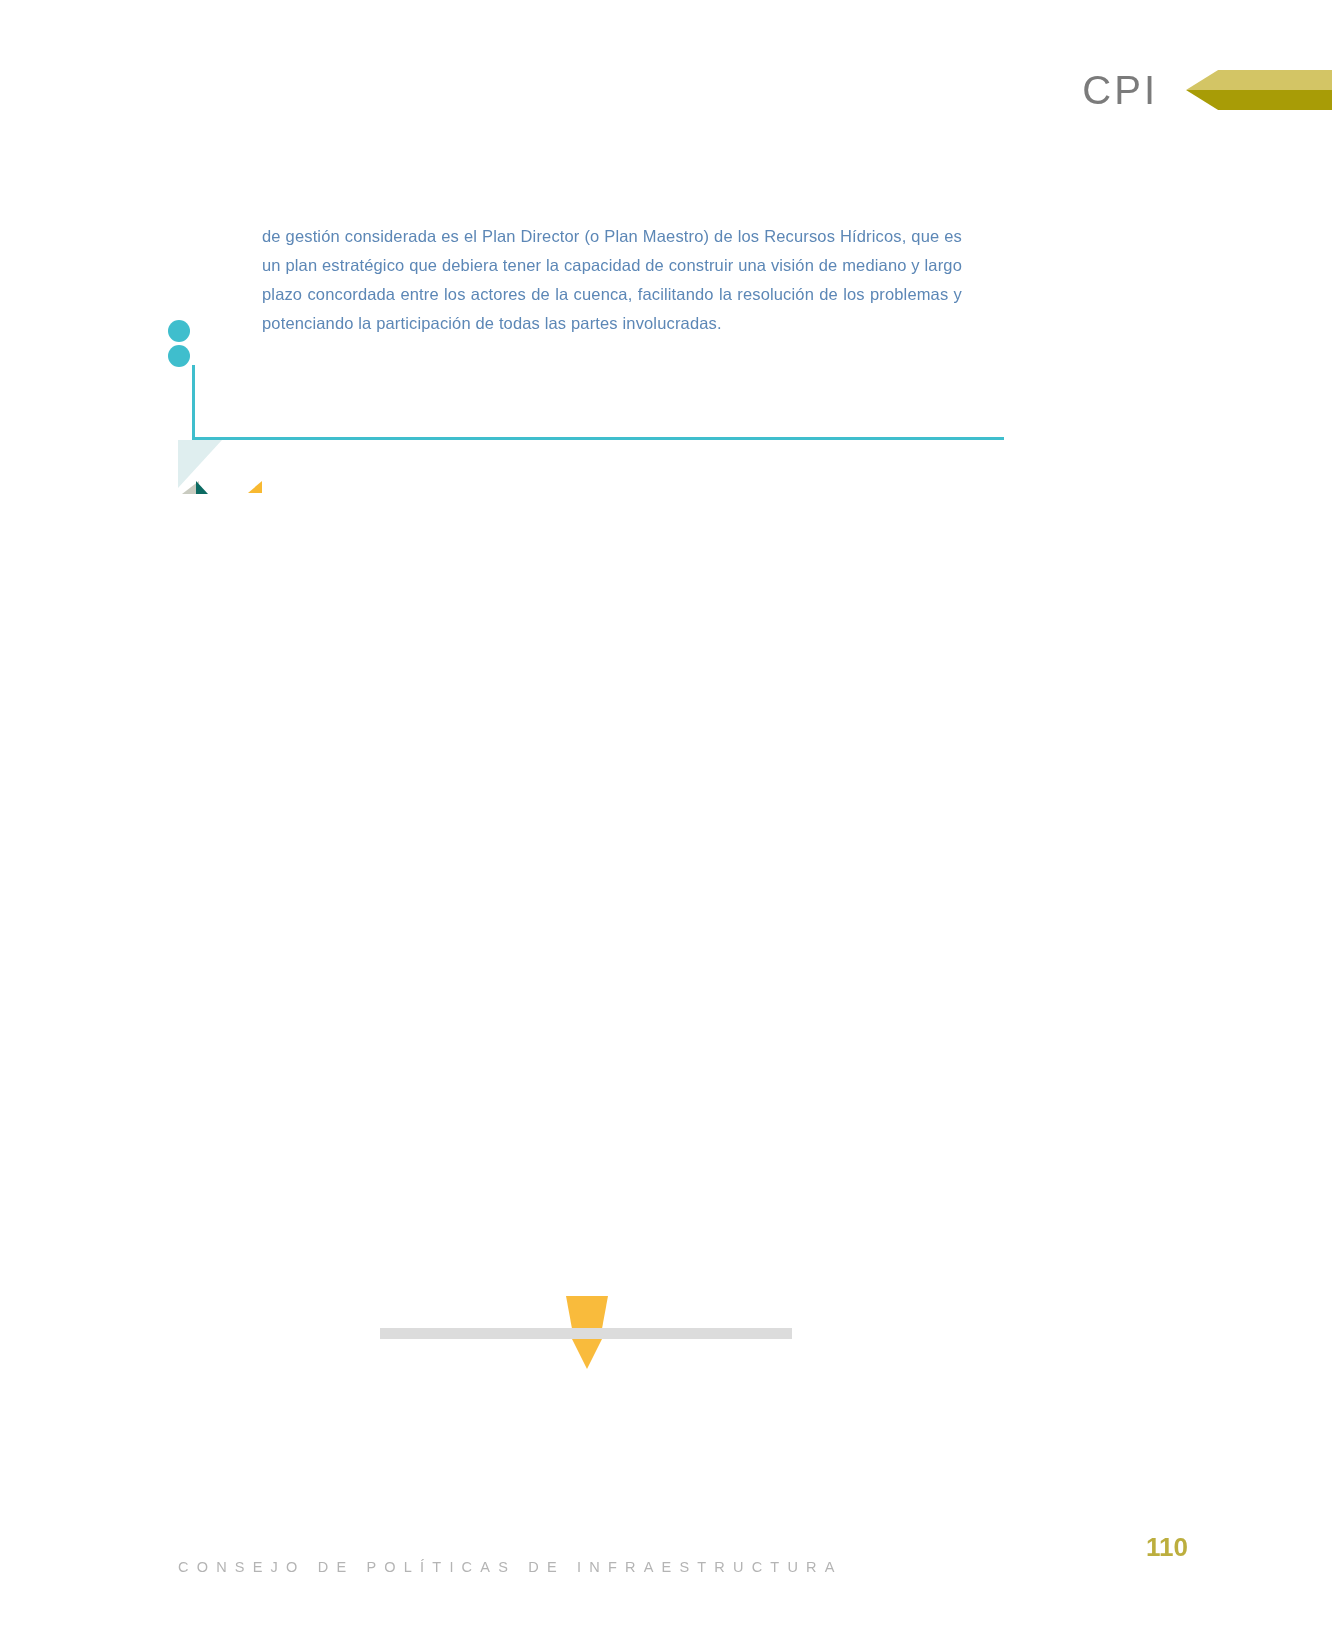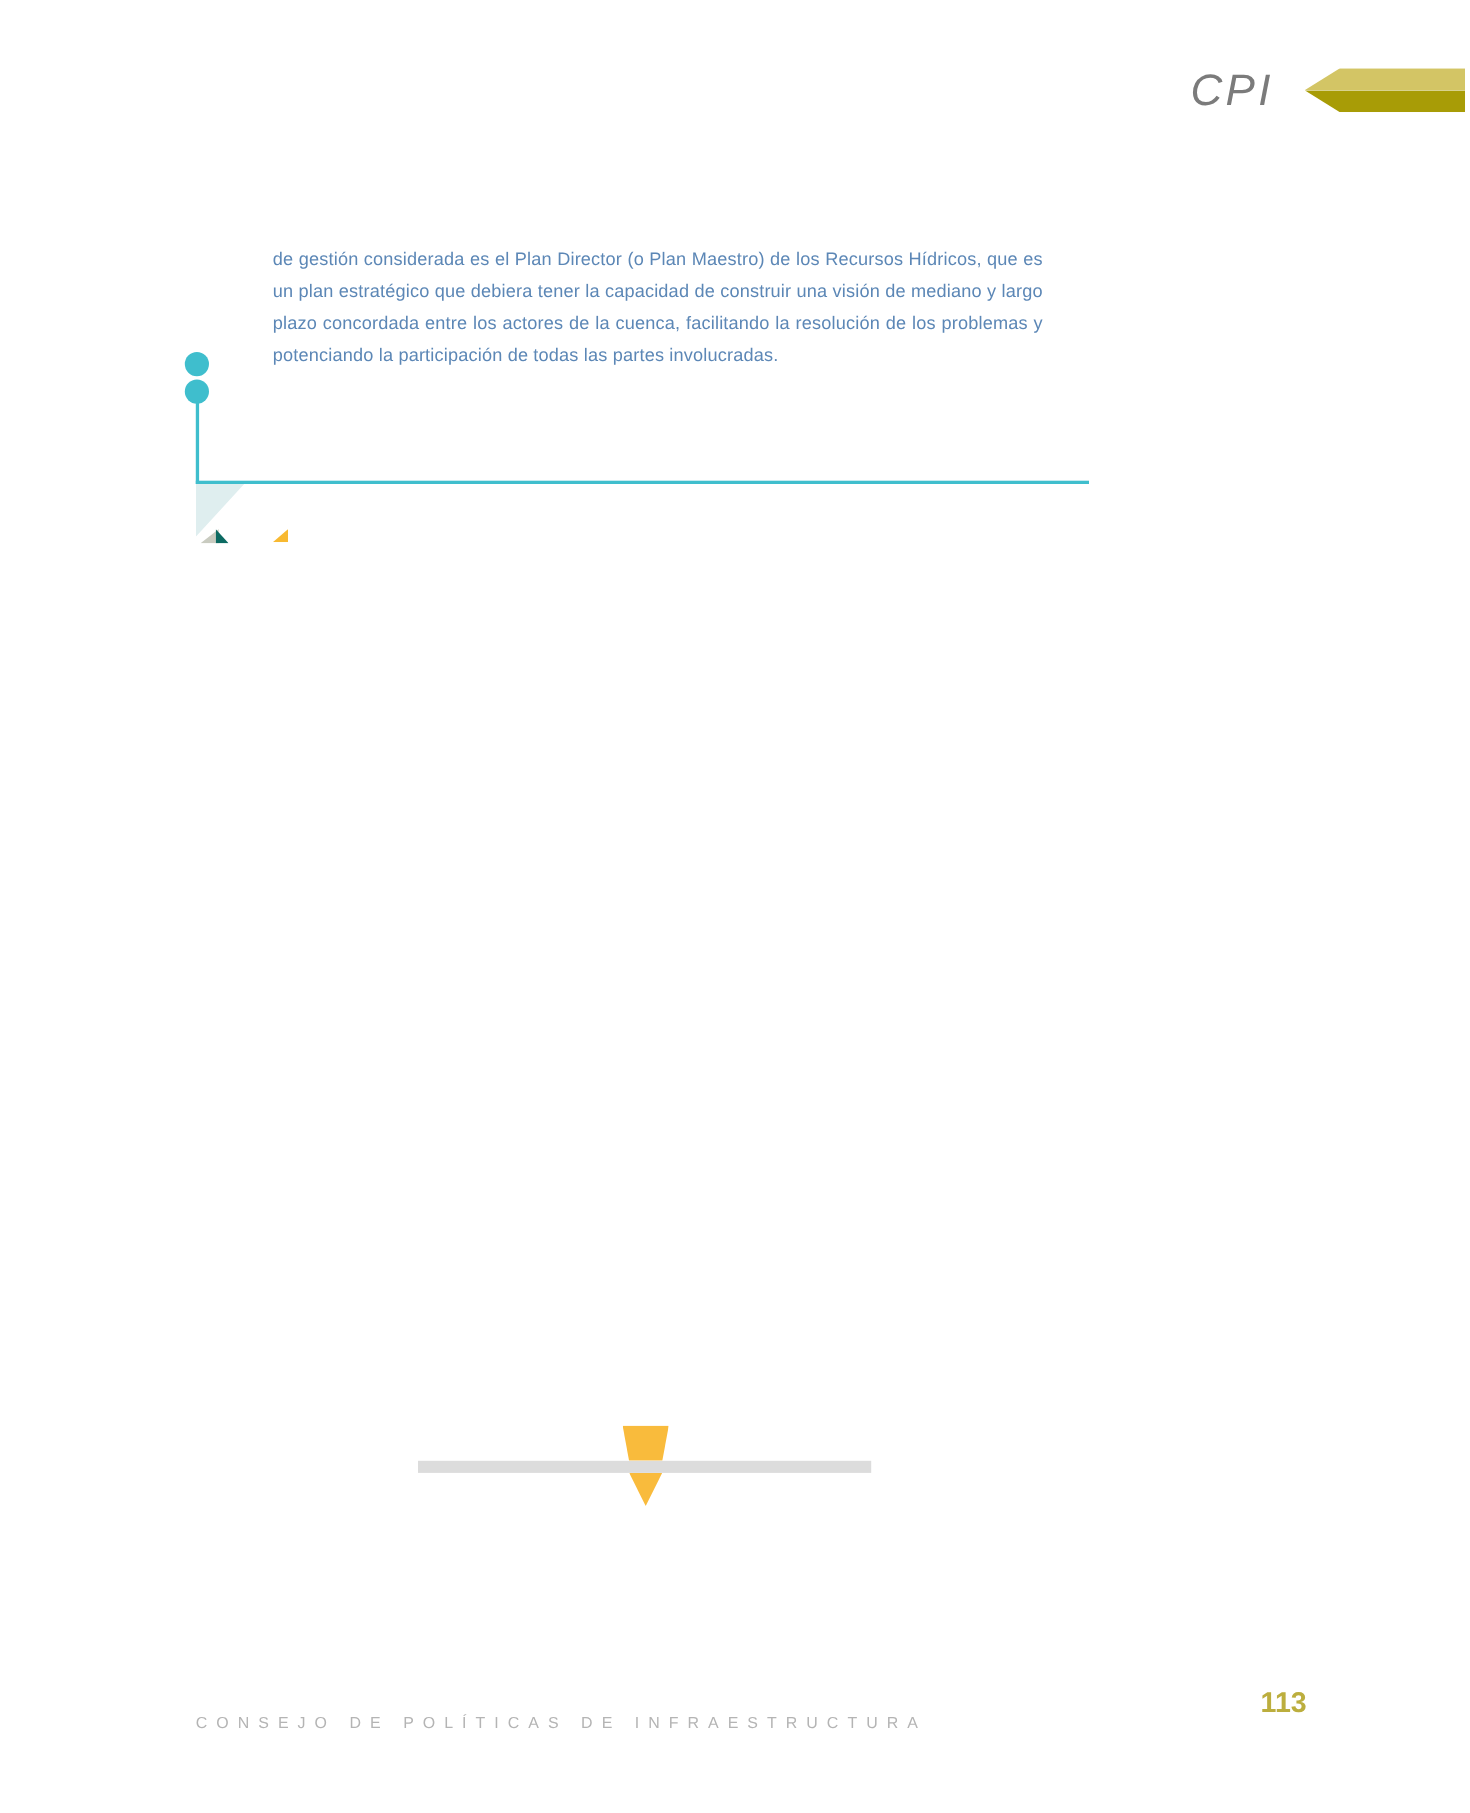--- a/index.html
+++ b/index.html
@@ -19,23 +19,22 @@
     position: absolute;
     inset: 0;
   }
 
   
   .brand {
     position: absolute;
     top: 62px;
     right: 4px;
     display: flex;
-    align-items: flex-start;
+    align-items: center;
     height: 56px;
-    font-style: italic;
   }
   .brand-text {
     font-size: 40px;
     letter-spacing: 3px;
     color: #7b7b7b;
     font-weight: 400;
     line-height: 1;
     font-family: "Liberation Sans", sans-serif;
   }
   .brand-mark {
@@ -55,21 +54,21 @@
     position: absolute;
     left: 0; top: 20px;
     width: 146px; height: 20px;
     background: #a89c06;
     clip-path: polygon(0% 0%, 100% 0%, 100% 100%, 22% 100%);
   }
 
   
   .callout {
     position: absolute;
-    left: 178px;
+    left: 192px;
     top: 200px;
     width: 812px;
     height: 240px;
   }
   .callout-rule-v {
     position: absolute;
     left: 0;
     top: 165px;
     width: 3px;
     height: 75px;
@@ -218,15 +217,15 @@
   <div class="tri-large"></div>
   <div class="tri-gray"></div>
   <div class="tri-dark"></div>
   <div class="tri-yellow"></div>
 
   <div class="ornament-bar"></div>
   <div class="ornament-funnel-top"></div>
   <div class="ornament-funnel-bottom"></div>
 
   <div class="footer-title">CONSEJO DE POLÍTICAS DE INFRAESTRUCTURA</div>
-  <div class="page-number">113</div>
+  <div class="page-number">110</div>
 
 </div>
 
 </body></html>

